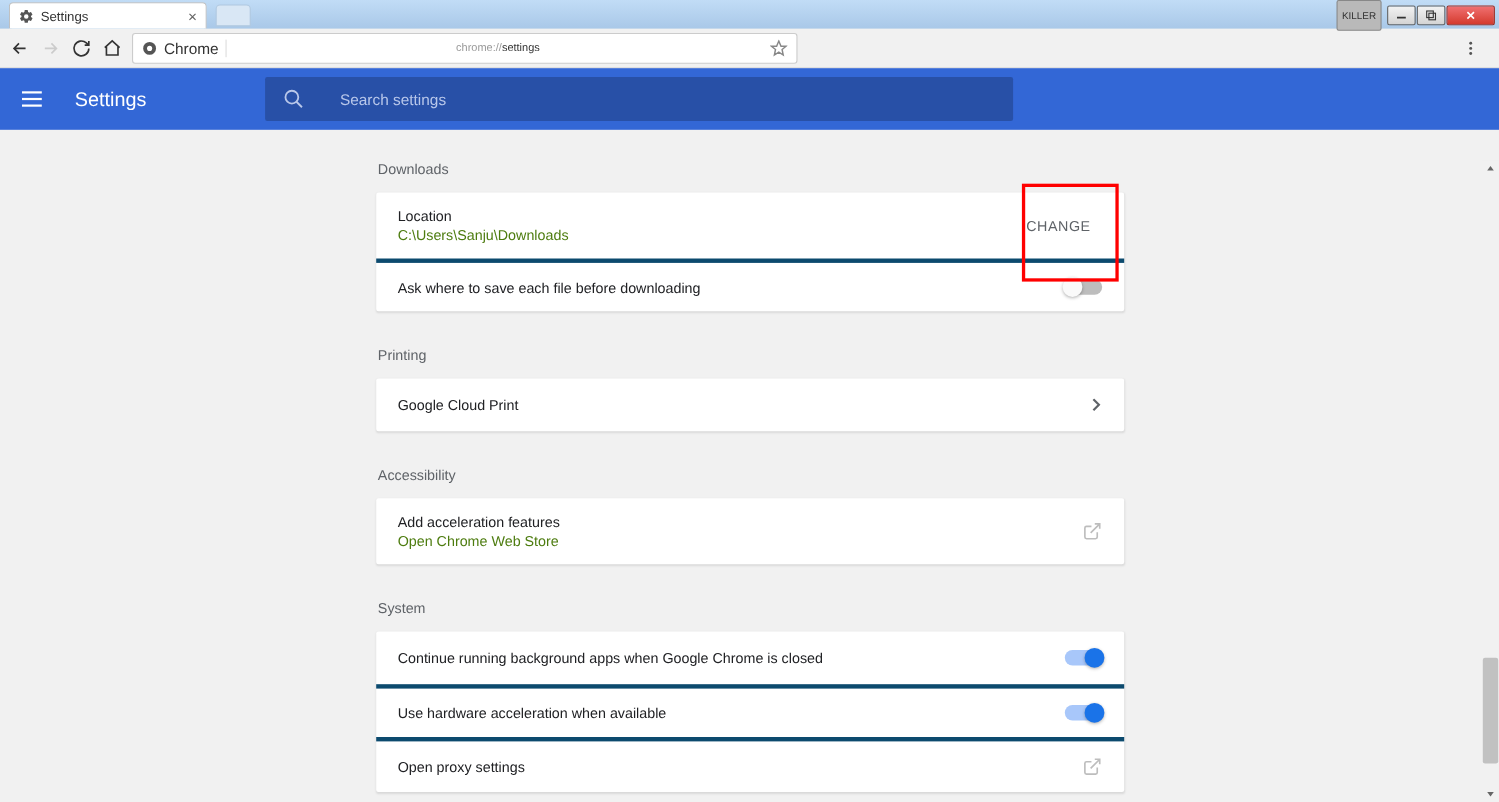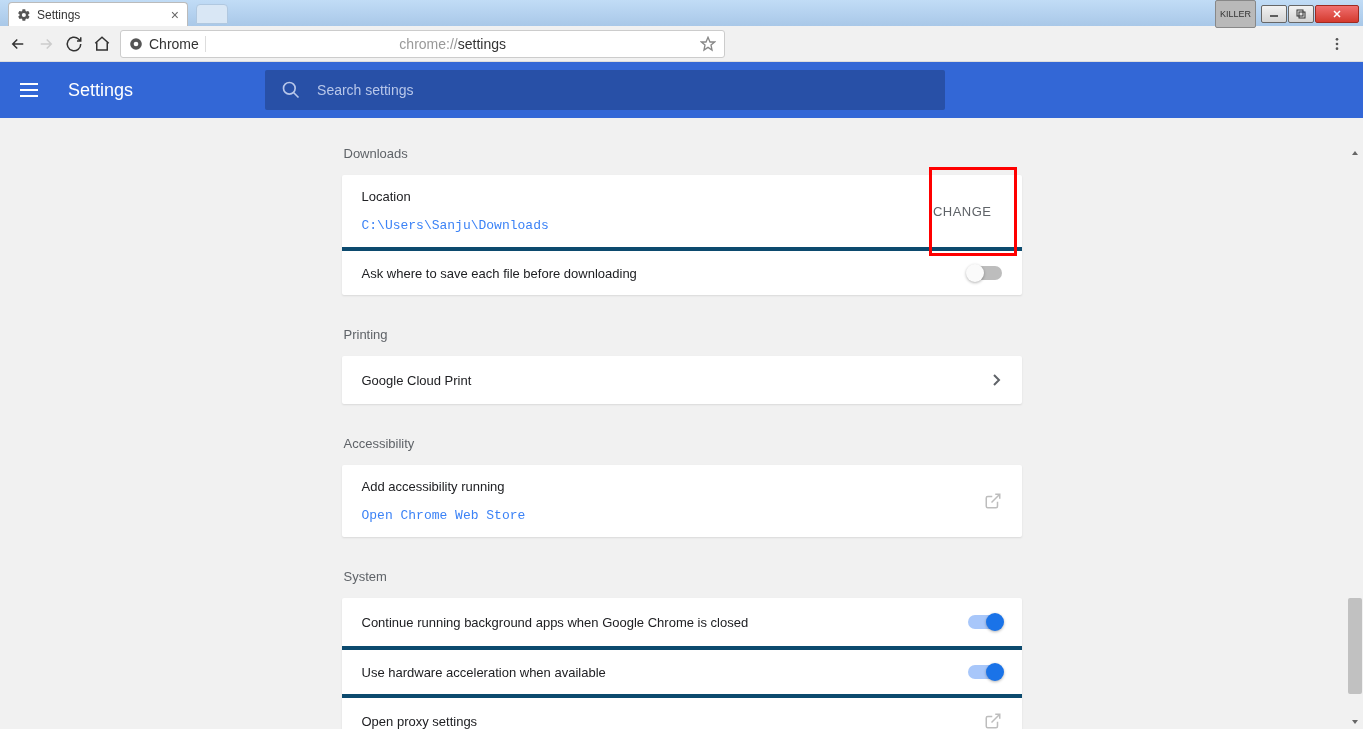--- a/index.html
+++ b/index.html
@@ -20,44 +20,44 @@
     .win-btn.close svg path { stroke:#fff; }
 
     
     .browser-toolbar { height: 36px; background: #f1f1f1; display: flex; align-items: center; padding: 0 8px; gap: 8px; border-bottom: 1px solid #ddd; }
     .nav-btn { width: 20px; height: 20px; display: flex; align-items: center; justify-content: center; color: #555; }
     .nav-btn.disabled { color: #bbb; }
     .omnibox { flex: 1; height: 28px; background: #fff; border: 1px solid #ccc; border-radius: 3px; display: flex; align-items: center; padding: 0 8px; gap: 6px; max-width: 1050px; text-align: center; }
     .omnibox .chrome-icon { width: 14px; height: 14px; }
     .omnibox-origin { font-size: 14px; color: #333; }
     .omnibox-sep { width: 1px; height: 16px; background: #ddd; }
-    .omnibox-url { font-size: 14px; color: #999; flex: 1; }
+    .omnibox-url { font-size: 10px; color: #999; flex: 1; }
     .omnibox-url .dark { color: #333; }
     .star-icon { color: #888; }
     .kebab { margin-left: auto; margin-right: 8px; color: #555; }
 
     
     .settings-header { height: 56px; background: #3367d6; display: flex; align-items: center; padding: 0 20px; gap: 24px; }
     .hamburger { color: #fff; width: 24px; height: 24px; display: flex; flex-direction: column; justify-content: center; gap: 4px; }
     .hamburger span { height: 2px; background: #fff; width: 18px; }
     .settings-title { color: #fff; font-size: 18px; font-weight: 500; }
-    .search-box { margin-left: 108px; background: #2850a7; height: 40px; width: 680px; display: flex; align-items: center; padding: 0 16px; gap: 16px; border-radius: 2px; }
+    .search-box { margin-left: 84px; background: #2850a7; height: 40px; width: 680px; display: flex; align-items: center; padding: 0 16px; gap: 32px; border-radius: 2px; }
     .search-box svg { color: #b8c7ea; }
     .search-placeholder { color: #b8c7ea; font-size: 14px; }
 
     
     .content-wrapper { position: absolute; top: 118px; left: 0; right: 0; bottom: 0; overflow-y: hidden; }
     .content { width: 680px; margin: 0 auto; padding-top: 20px; }
     .section-title { font-size: 13px; color: #5f6368; font-weight: 500; padding: 8px 0 14px 2px; }
     .card { background: #fff; border-radius: 2px; box-shadow: 0 1px 2px rgba(0,0,0,0.1); margin-bottom: 24px; }
     .row { min-height: 48px; padding: 14px 20px; display: flex; align-items: center; justify-content: space-between; border-top: 4px solid #0c4a6e; }
     .row:first-child { border-top: none; }
-    .row-text { display: flex; flex-direction: column; gap: 14px; }
+    .row-text { display: flex; flex-direction: column; gap: 2px; }
     .row-label { font-size: 13px; color: #202124; }
-    .row-sub { font-size: 13px; color: #3b82f6; font-family: Liberation Mono, monospace; }
+    .row-sub { font-size: 13px; color: #4d7c0f; }
     .change-btn { font-size: 13px; color: #5f6368; font-weight: 500; letter-spacing: 0.5px; padding: 6px 10px; }
     .toggle { width: 34px; height: 14px; background: #bdbdbd; border-radius: 10px; position: relative; }
     .toggle::after { content: ''; width: 18px; height: 18px; background: #fafafa; border-radius: 50%; position: absolute; top: -2px; left: -2px; box-shadow: 0 1px 3px rgba(0,0,0,0.3); }
     .toggle.on { background: #a8c7fa; }
     .toggle.on::after { left: auto; right: -2px; background: #1a73e8; }
     .arrow-icon { color: #5f6368; }
     .external-icon { color: #bdbdbd; }
 
     
     .highlight-box { position: absolute; border: 3px solid #ff0000; pointer-events: none; }
@@ -186,21 +186,21 @@
         <svg class="arrow-icon" width="10" height="12" viewBox="0 0 10 12">
             <path d="M2 1l5 5-5 5" fill="none" stroke="#5f6368" stroke-width="2"></path>
           </svg>
       </div>
     </div>
 
     <div class="section-title">Accessibility</div>
     <div class="card">
       <div class="row">
         <div class="row-text">
-          <span class="row-label">Add accessibility running</span>
+          <span class="row-label">Add acceleration features</span>
           <span class="row-sub">Open Chrome Web Store</span>
         </div>
         <svg class="external-icon" width="18" height="18" viewBox="0 0 24 24" fill="none" stroke="#bdbdbd" stroke-width="2">
             <path d="M18 13v6a2 2 0 0 1-2 2H5a2 2 0 0 1-2-2V8a2 2 0 0 1 2-2h6 M15 3h6v6 M10 14L21 3"></path>
           </svg>
       </div>
     </div>
 
     <div class="section-title">System</div>
     <div class="card">

